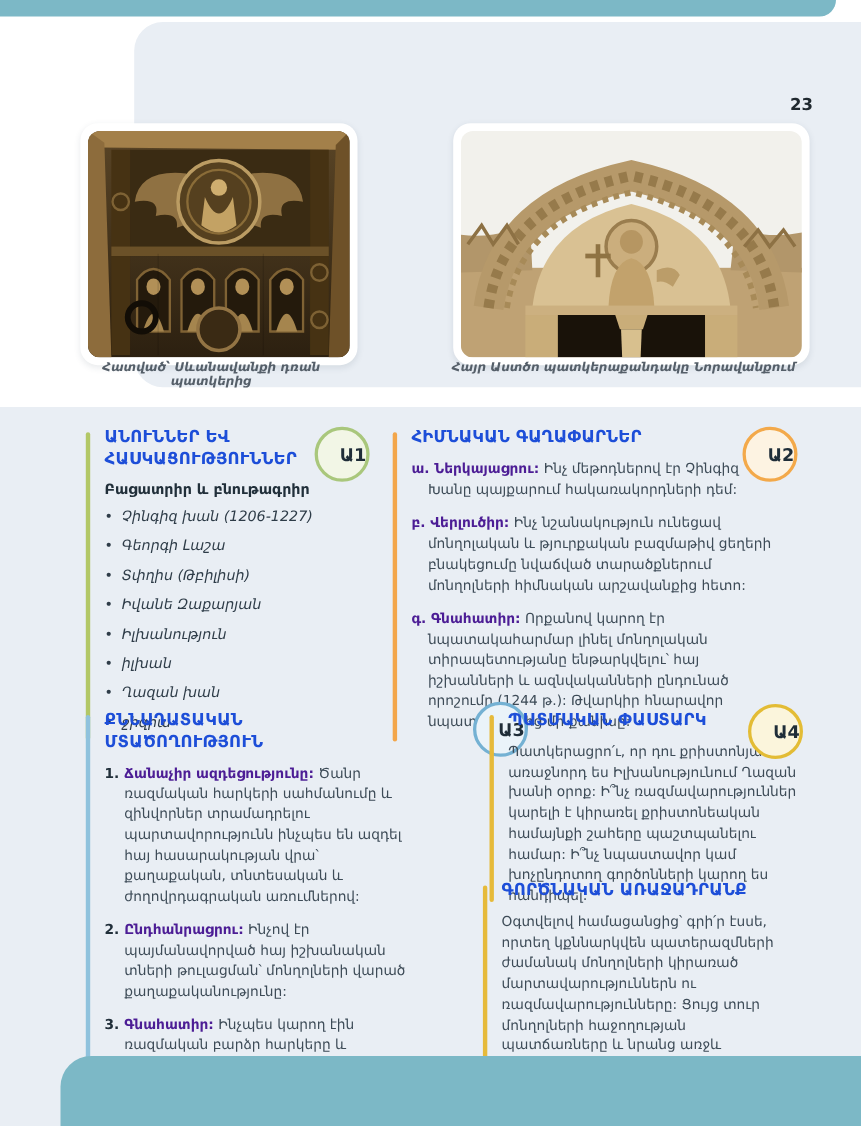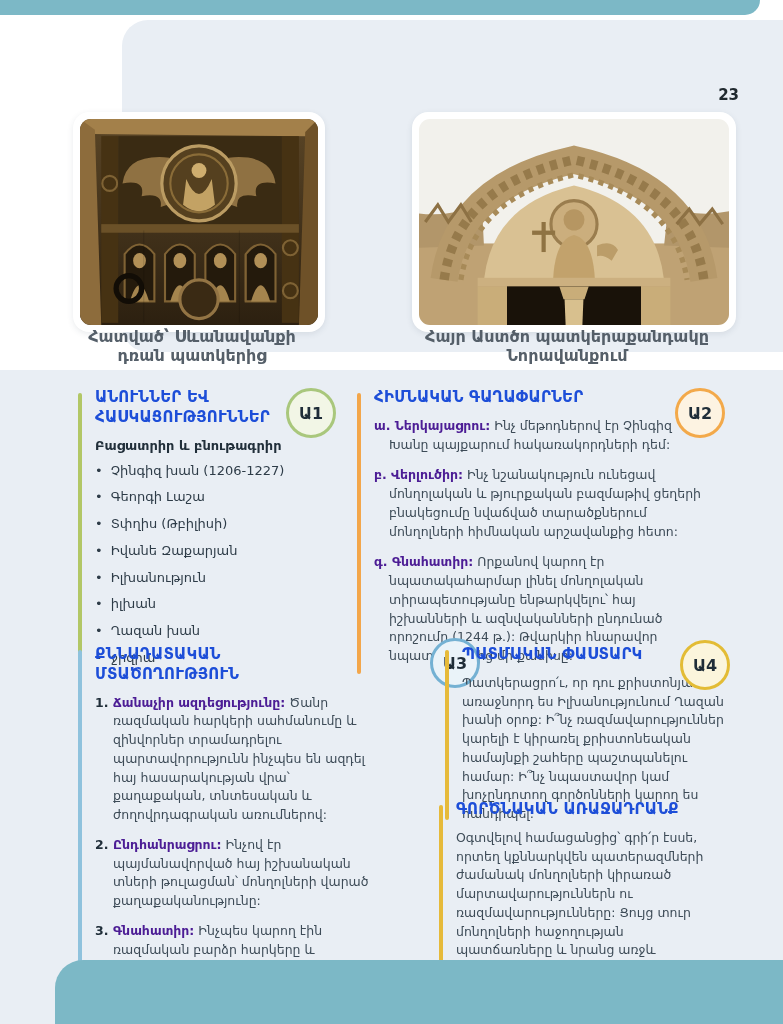--- a/index.html
+++ b/index.html
@@ -20,38 +20,38 @@
   .page-num{position:absolute;top:66px;right:44px;font-size:15px;font-weight:700;color:#20292f;}
 
   
   .photo-card{position:absolute;background:#ffffff;border-radius:16px;padding:7px;
               box-shadow:0 2px 6px rgba(40,60,80,.10);}
   .photo-card.pleft{left:73px;top:112px;width:238px;height:206px;}
   .photo-card.pright{left:412px;top:112px;width:310px;height:206px;}
   .photo-art{width:100%;height:100%;border-radius:11px;overflow:hidden;display:block;}
   .photo-art svg{display:block;width:100%;height:100%;}
 
-  .caption{position:absolute;font-size:16px;font-weight:700;color:#555f69;text-align:center;}
+  .caption{position:absolute;font-size:11px;font-weight:700;color:#555f69;text-align:center;font-style:italic;}
   .caption.cleft{left:63px;top:327px;width:258px;}
   .caption.cright{left:402px;top:327px;width:330px;}
 
   
   .task{position:absolute;padding-left:17px;box-sizing:border-box;}
   .task .bar{position:absolute;left:0;top:5px;bottom:4px;width:4px;border-radius:3px;}
   .badge{position:absolute;width:44px;height:44px;border-radius:50%;display:flex;align-items:center;
-         justify-content:center;font-size:16px;font-weight:700;color:#1f2d38;border:3.5px solid;}
+         justify-content:flex-end;font-size:16px;font-weight:700;color:#1f2d38;border:3.5px solid;}
   .ttl{margin:0 0 9px;font-size:15px;line-height:1.32;font-weight:700;color:#1d4ed8;letter-spacing:.2px;}
   .sub{margin:10px 0 10px;font-size:13px;font-weight:700;color:#212f3a;}
 
   .a1{left:78px;top:388px;width:272px;}
   .a1 .bar{background:#b2c766;}
   .a1 .badge{top:0;right:14px;border-color:#a9c77c;background:#f2f6e6;}
   .a1 .ttl{width:190px;}
   .bullets{list-style:none;margin:0;padding:0;}
-  .bullets li{font-size:13px;font-weight:500;color:#2e3c48;margin:0 0 10.5px;line-height:1.25;}
+  .bullets li{font-size:13px;font-weight:500;color:#2e3c48;margin:0 0 10.5px;line-height:1.25;font-style:italic;}
   .bullets li::before{content:"•";margin-right:8px;color:#2e3c48;}
 
   .a2{left:357px;top:388px;width:368px;padding-right:22px;}
   .a2 .bar{background:#f3a64a;}
   .a2 .badge{top:0;right:0;border-color:#f3a94a;background:#fdf3e2;}
 
   .para{margin:0 0 12px;font-size:12.5px;line-height:1.5;color:#3d4b57;
         padding-left:15px;text-indent:-15px;}
   .lbl{font-weight:700;color:#4c1d95;}
 

